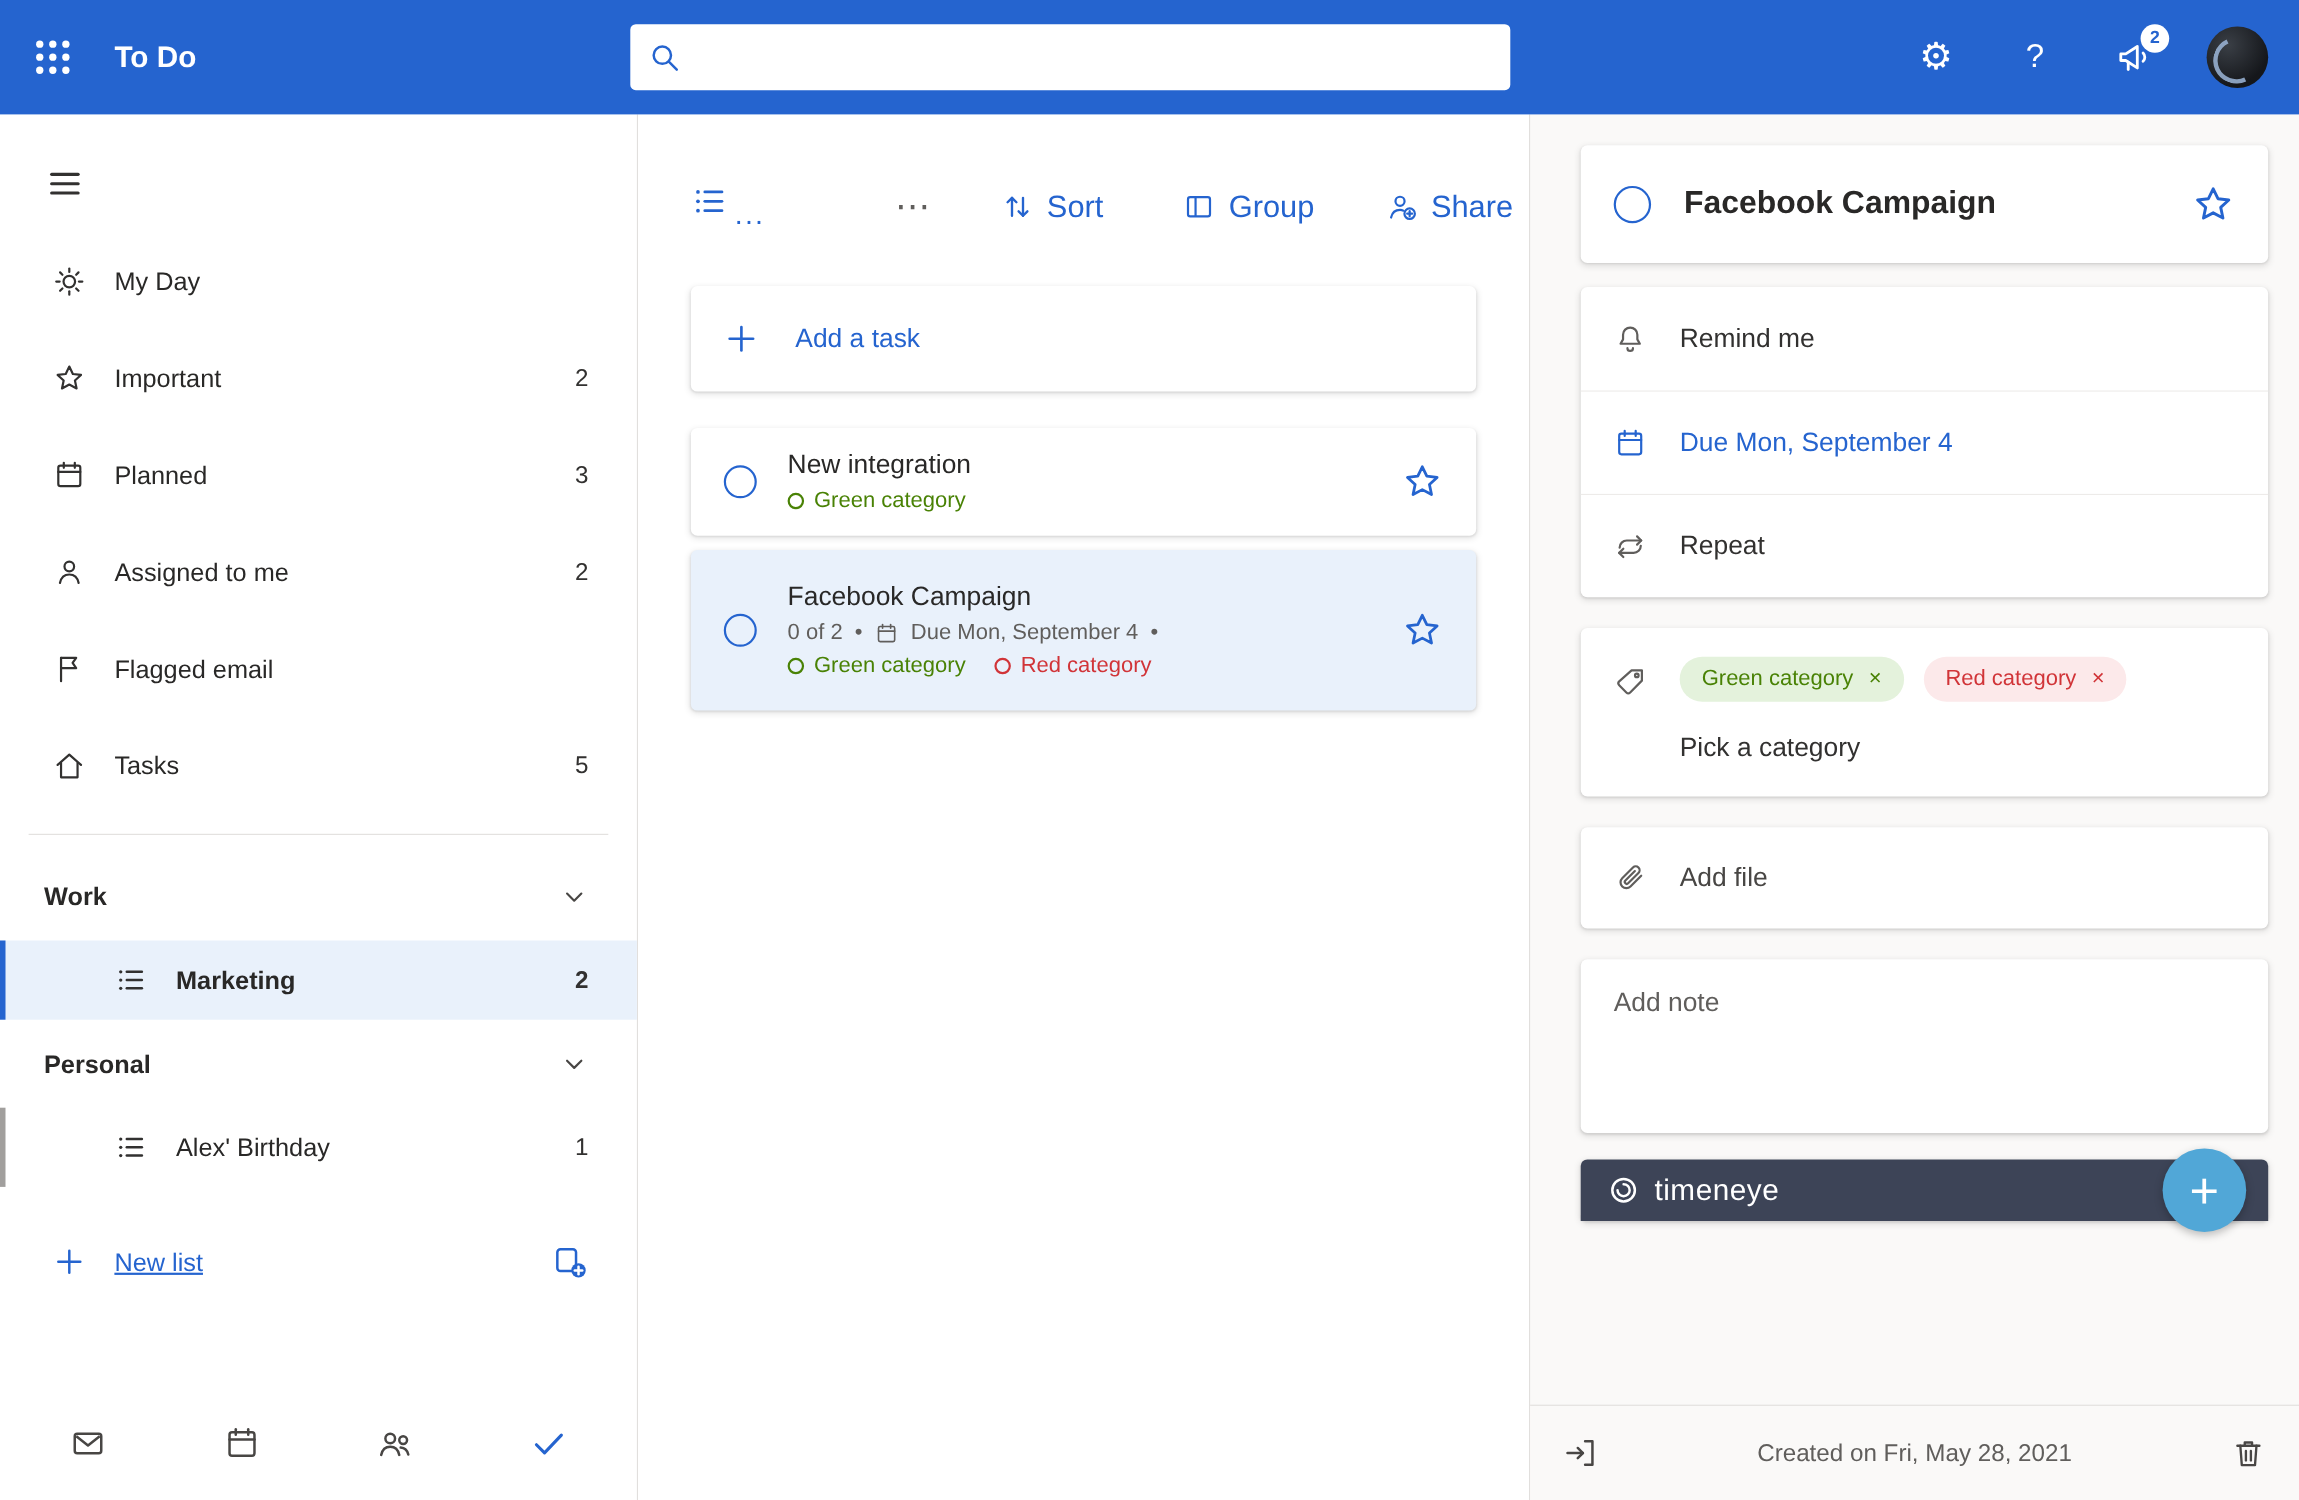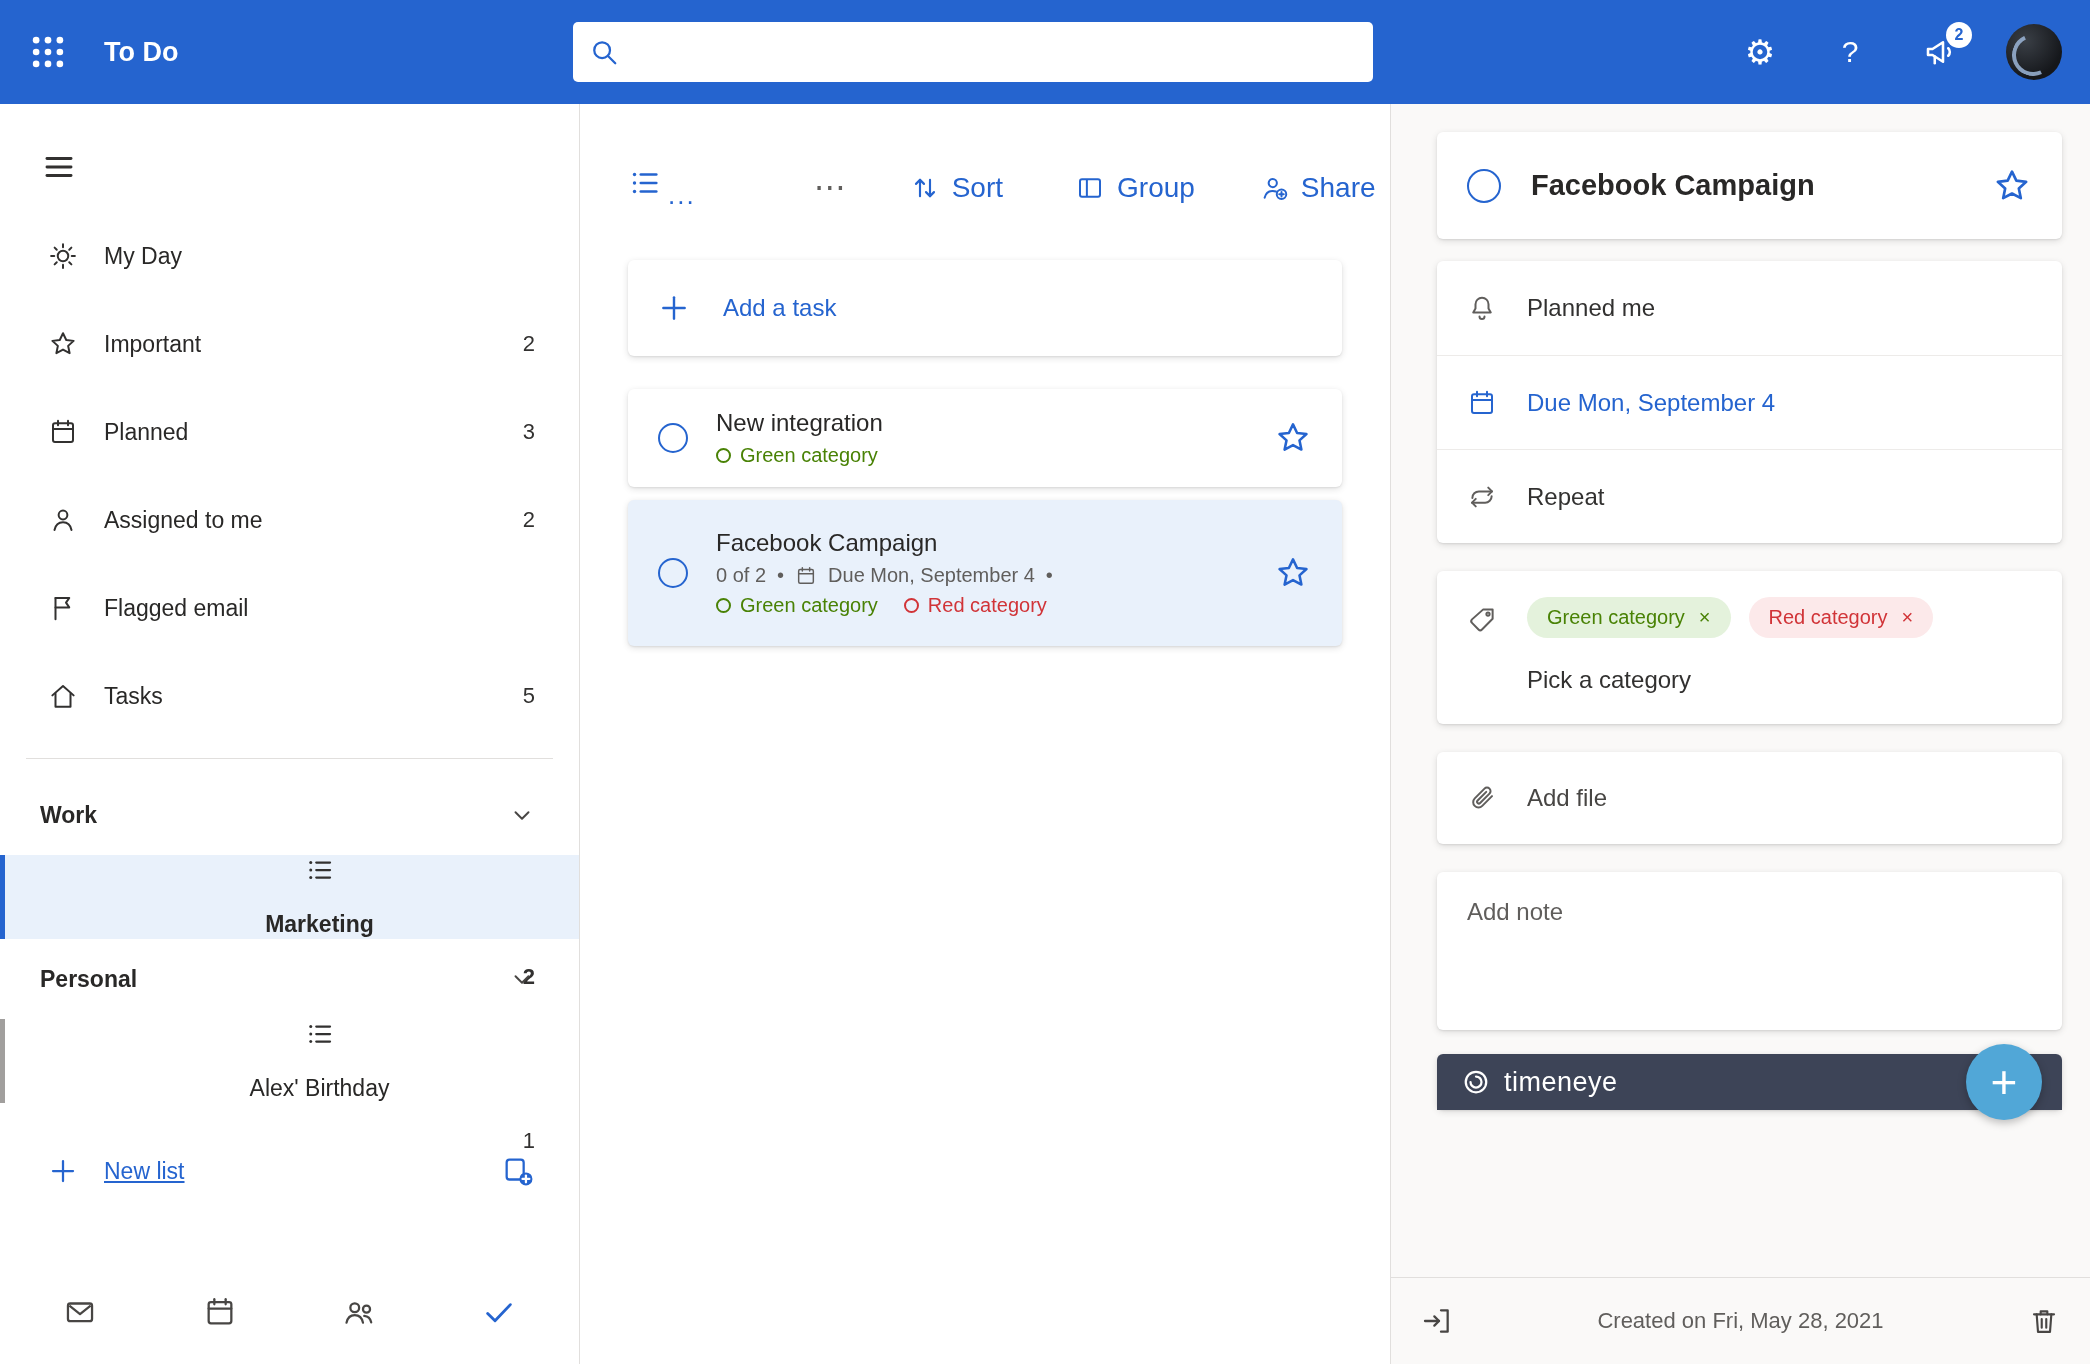--- a/index.html
+++ b/index.html
@@ -42,22 +42,22 @@
   .hamburger { width:52px; height:46px; margin:0 0 22px 42px; color:#323130;
     display:flex; align-items:center; cursor:pointer; }
   .nav-item { height:88px; display:flex; align-items:center; padding:0 44px 0 48px;
     gap:26px; cursor:pointer; font-size:23px; color:#292827; }
   .nav-icon { width:30px; height:30px; color:#323130; flex:0 0 auto; }
   .nav-count { margin-left:auto; font-size:22px; color:#323130; }
   .sb-divider { border:none; border-top:1px solid #e1dfdd; margin:18px 26px 16px 26px; }
   .group-header { height:80px; display:flex; align-items:center; padding:0 44px 0 40px;
     font-size:23px; font-weight:700; color:#292827; cursor:pointer; }
   .group-header .chev { margin-left:auto; width:26px; height:26px; color:#484644; }
-  .list-row { height:84px; display:flex; align-items:center; gap:26px; font-size:23px;
-    padding:0 44px 0 99px; cursor:pointer; border-left:5px solid transparent;flex-direction:column; }
+  .list-row { height:72px; display:flex; align-items:center; gap:26px; font-size:23px;
+    padding:0 44px 0 99px; cursor:pointer; border-left:5px solid transparent; }
   .list-row.selected { background:#e9f1fb; border-left-color:#2564cf; font-weight:600; }
   .list-row.gray-rail { border-left-color:#a19f9d; }
   .newlist-row { height:84px; display:flex; align-items:center; gap:26px; padding:0 44px 0 48px;
     color:#2564cf; font-size:23px; cursor:pointer; margin-top:26px;text-decoration:underline; }
   .newlist-row .plus-ic { width:30px; height:30px; }
   .newlist-row .addlist-ic { margin-left:auto; width:34px; height:34px; }
   .sb-bottom { margin-top:auto; height:104px; display:flex; align-items:center;
     justify-content:space-around; padding:0 10px; }
   .sb-bottom .bico { width:34px; height:34px; color:#484644; cursor:pointer; }
   .sb-bottom .bico.active { color:#2564cf; }
@@ -636,21 +636,21 @@
             </span>
         </div>
 
         <div class="card d-group">
           <div class="d-row">
             <span class="nav-icon">
                 <svg class="ic">
                   <use href="#i-bell"></use>
                 </svg>
               </span>
-            <span>Planned me</span>
+            <span>Remind me</span>
           </div>
           <div class="d-row blue">
             <span class="nav-icon">
                 <svg class="ic">
                   <use href="#i-calendar"></use>
                 </svg>
               </span>
             <span>Due Mon, September 4</span>
           </div>
           <div class="d-row">

